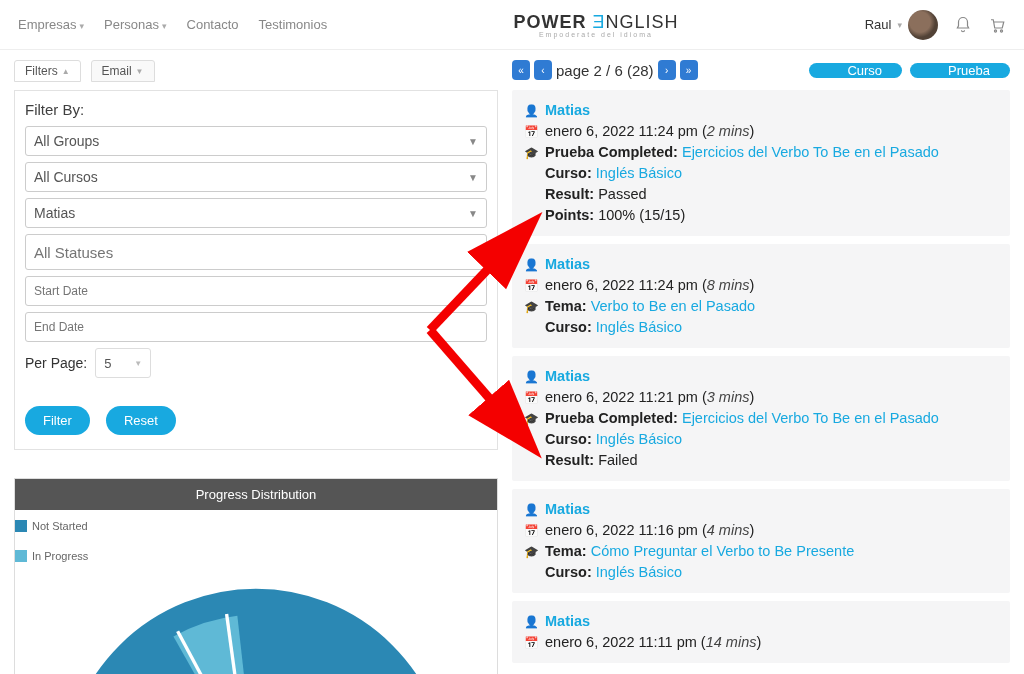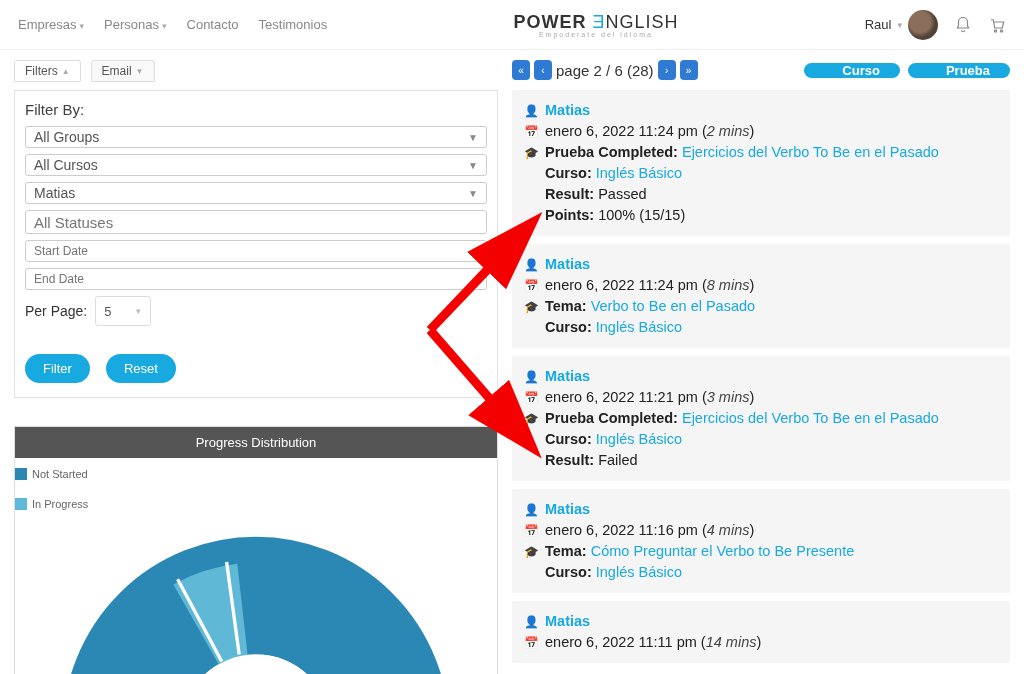--- a/index.html
+++ b/index.html
@@ -26,21 +26,21 @@
 
   
   .tabs { display:flex; gap:10px; margin-bottom:8px;}
   .tab { font-size:12px; color:#555; border:1px solid #ddd; background:#f9f9f9; padding:3px 10px 3px 10px; border-radius:3px 3px 0 0; display:flex; align-items:center; gap:4px; cursor:pointer;}
   .tab.active { background:#fff; }
   .tab .tri { font-size:8px; color:#aaa;}
 
   
   .panel { border:1px solid #e2e2e2; padding:10px 10px 14px 10px; }
   .panel h4 { font-size:15px; font-weight:400; color:#404040; margin-bottom:8px;}
-  .sel, .inp { width:100%; height:22px; border:1px solid #ccc; border-radius:3px; font-size:14px; padding:0 8px; color:#555; background:#fff; margin-bottom:6px; display:flex; align-items:center; justify-content:space-between;}
+  .sel, .inp { width:100%; height:30px; border:1px solid #ccc; border-radius:3px; font-size:14px; padding:0 8px; color:#555; background:#fff; margin-bottom:6px; display:flex; align-items:center; justify-content:space-between;}
   .sel .arr { color:#888; font-size:10px;}
   .inp.ph { color:#aaa; }
   .row { display:flex; align-items:center; gap:8px; margin-top:6px; font-size:14px; color:#333;}
   .ppsel { width:56px; height:30px; border:1px solid #ddd; border-radius:3px; display:flex;align-items:center;justify-content:space-between; padding:0 8px; color:#555; font-size:13px;}
   .btns { display:flex; gap:16px; margin-top:28px;}
   .btn { background:#18a9e0; color:#fff; border:none; border-radius:18px; padding:7px 18px; font-size:13px; cursor:pointer;}
 
   
   .chart-card { margin-top:28px; border:1px solid #ddd; }
   .chart-title { background:#555; color:#fff; font-size:13px; font-weight:300; text-align:center; padding:8px 0;}
@@ -50,21 +50,21 @@
   .legend i.ns { background:#2b88b4;}
   .legend i.ip { background:#5fb9d6;}
   .chart-wrap { height:180px; position:relative; overflow:hidden;}
   .donut { width:420px; height:420px; position:absolute; left:50%; top:0; transform:translateX(-50%);}
   
   
   .topbar { display:flex; align-items:center; justify-content:space-between; margin-bottom:10px;}
   .pager { display:flex; align-items:center; gap:4px; font-size:15px; color:#333;}
   .pg-btn { background:#2f7bd3; color:#fff; width:18px;height:20px; border-radius:4px; display:flex;align-items:center;justify-content:center; font-size:10px; cursor:pointer;}
   .rbtns { display:flex; gap:8px;}
-  .rbtn { background:#18a9e0; color:#fff; border:none; border-radius:22px; padding:0 20px; font-size:13px; cursor:pointer; display:flex; align-items:center; gap:6px;font-weight:bold;}
+  .rbtn { background:#18a9e0; color:#fff; border:none; border-radius:22px; padding:0 20px; font-size:13px; cursor:pointer; display:flex; align-items:center; gap:6px;}
   .rbtn svg { width:12px;height:12px; fill:#fff;}
   
   .feed { display:flex; flex-direction:column; gap:8px;}
   .card { background:#f5f5f6; border-radius:2px; padding:10px 12px; font-size:14.5px; line-height:1.45;}
   .card strong { font-weight:700;}
   .lnk { color:#18a9e0; }
   .name { color:#18a9e0; font-weight:600;}
   .it { font-style:italic; color:#444;}
   .iline { display:flex; gap:8px; align-items:flex-start;}
   .ic { color:#555; font-size:12px; width:13px; margin-top:3px;}
@@ -124,21 +124,21 @@
           <span class="arr">▼</span>
         </div>
       <div class="sel">
           <span>All Cursos</span>
           <span class="arr">▼</span>
         </div>
       <div class="sel">
           <span>Matias</span>
           <span class="arr">▼</span>
         </div>
-      <input class="inp ph" style="height: 24px; font-size: 15px;" placeholder="All Statuses">
+      <input class="inp ph" style="height: 36px; font-size: 15px;" placeholder="All Statuses">
       <input class="inp ph" style="font-size: 12px; color: rgb(136, 136, 136);" placeholder="Start Date">
       <input class="inp ph" style="font-size: 12px; color: #a16207;" placeholder="End Date">
       <div class="row">
         <span>Per Page:</span>
         <div class="ppsel">
             <span>5</span>
             <span style="font-size:8px;color:#bbb;">▼</span>
           </div>
       </div>
       <div class="btns">

